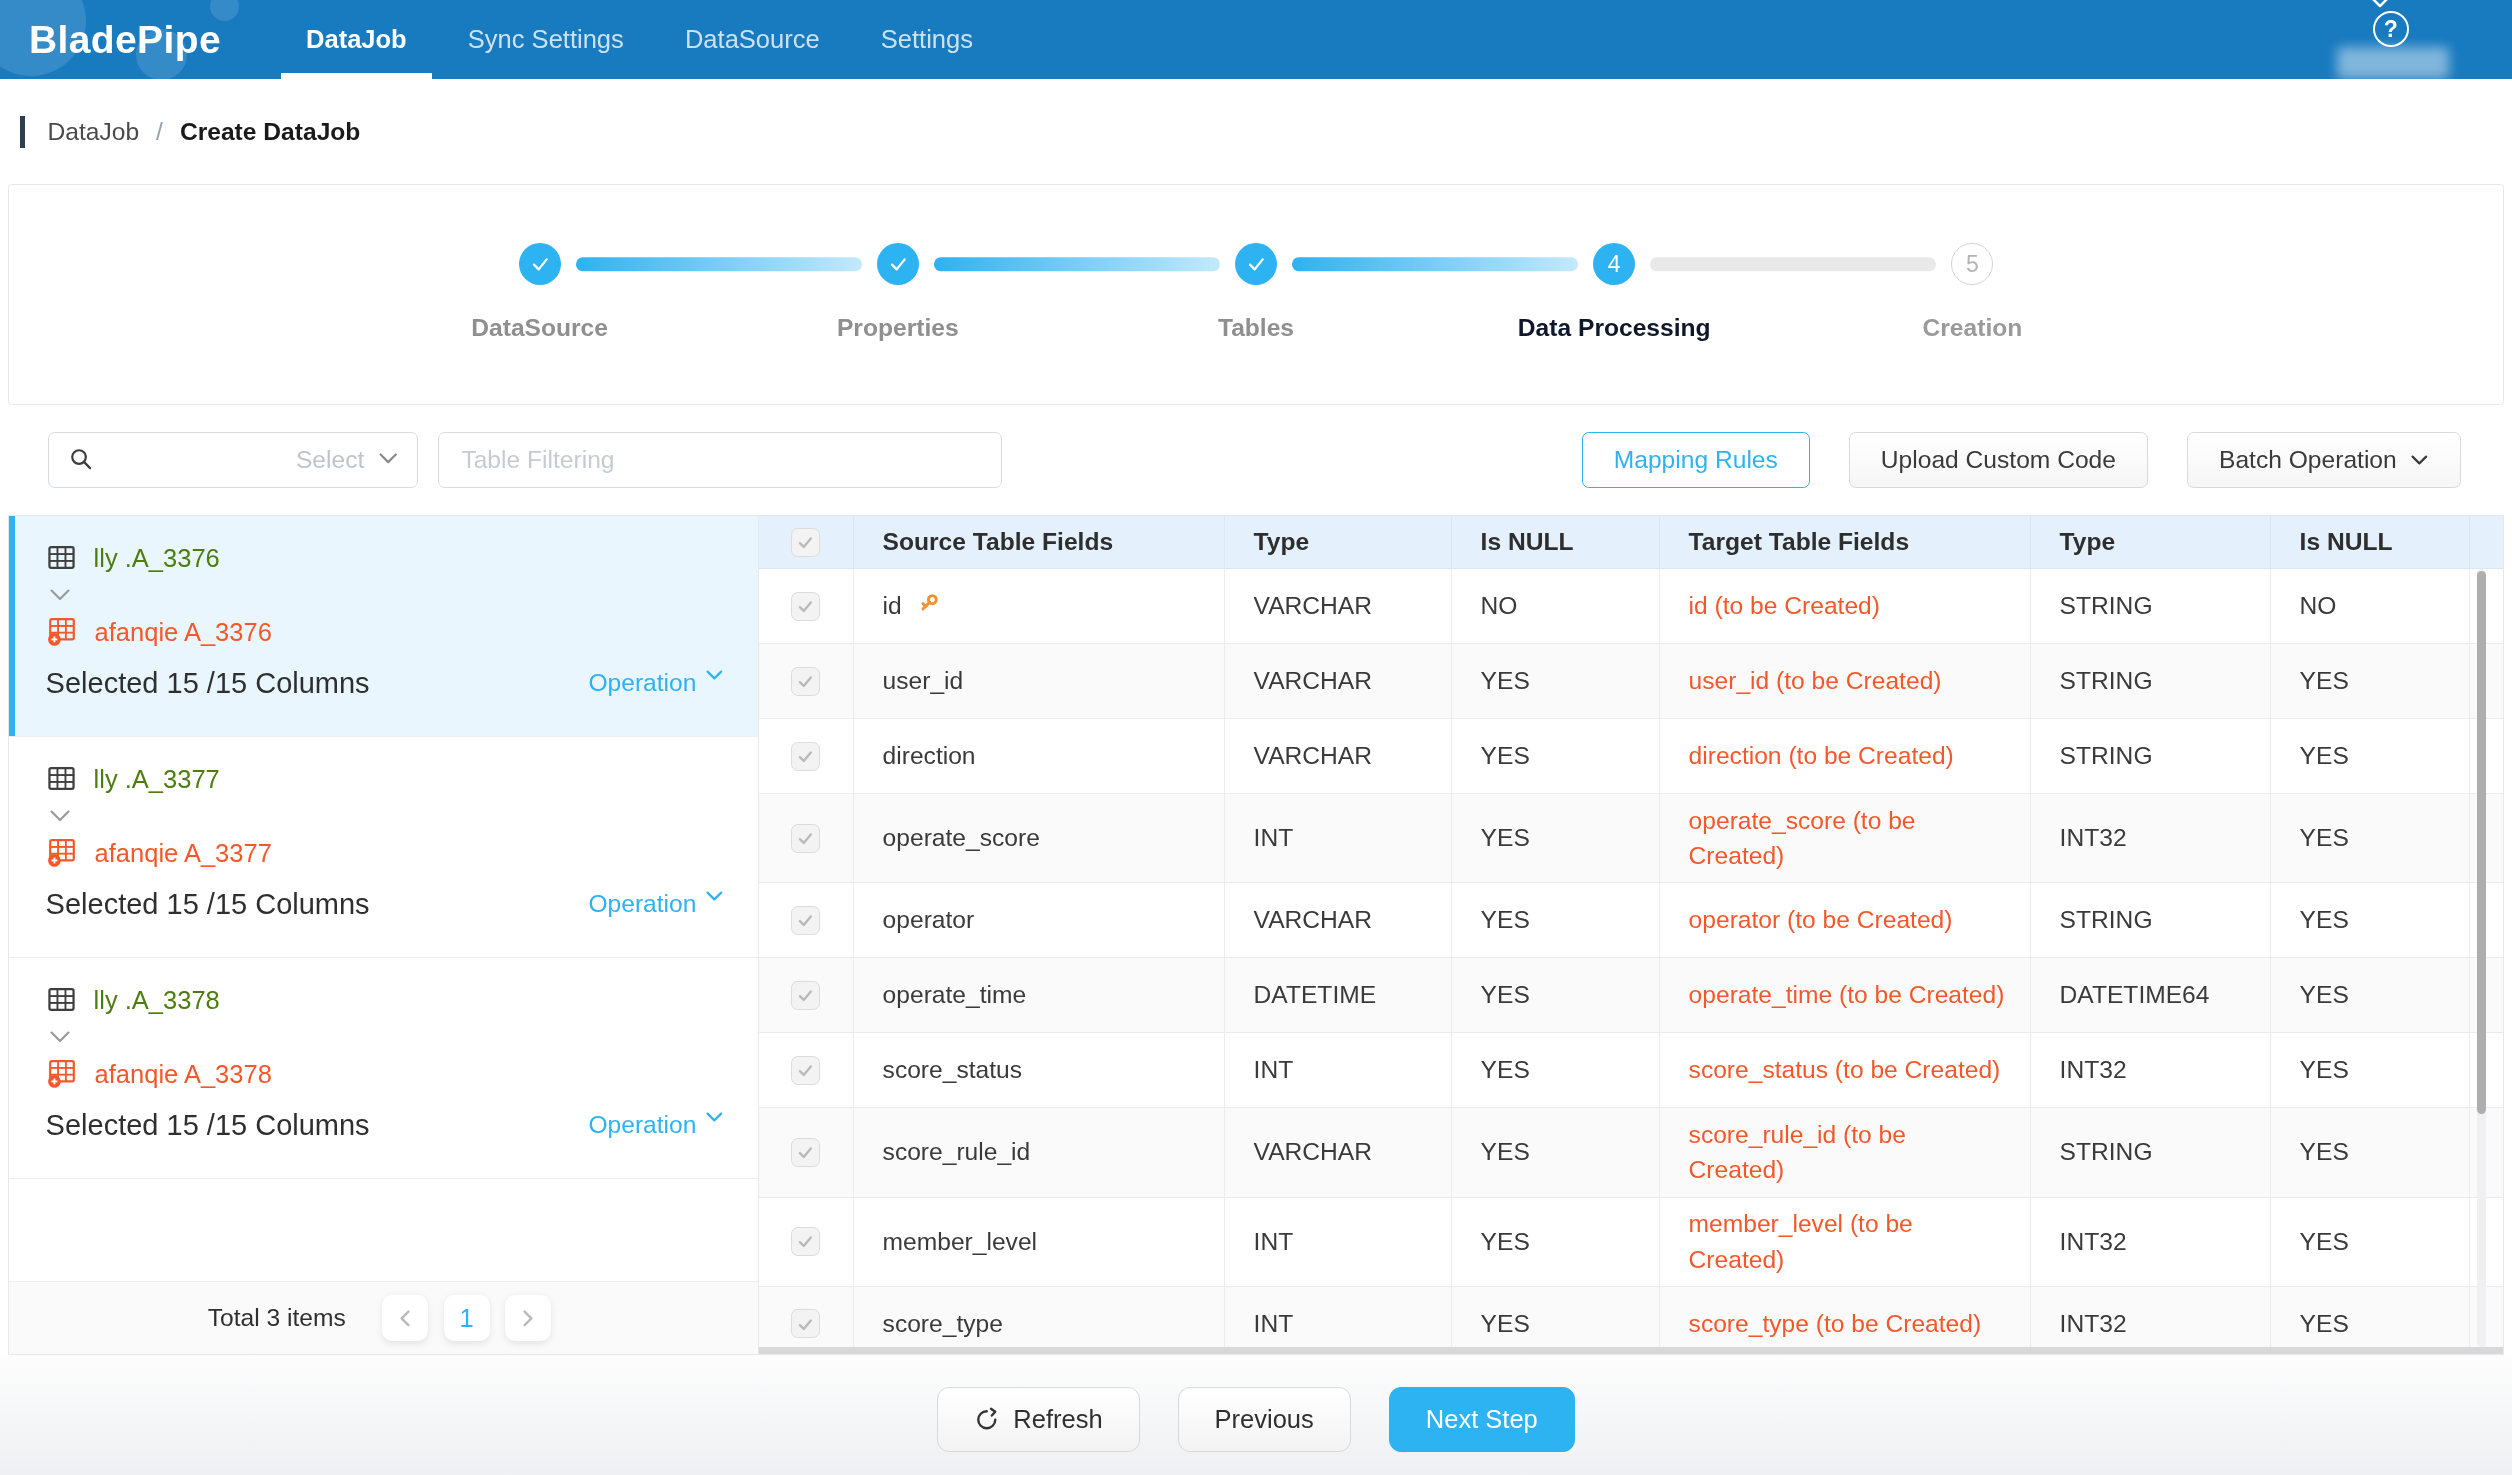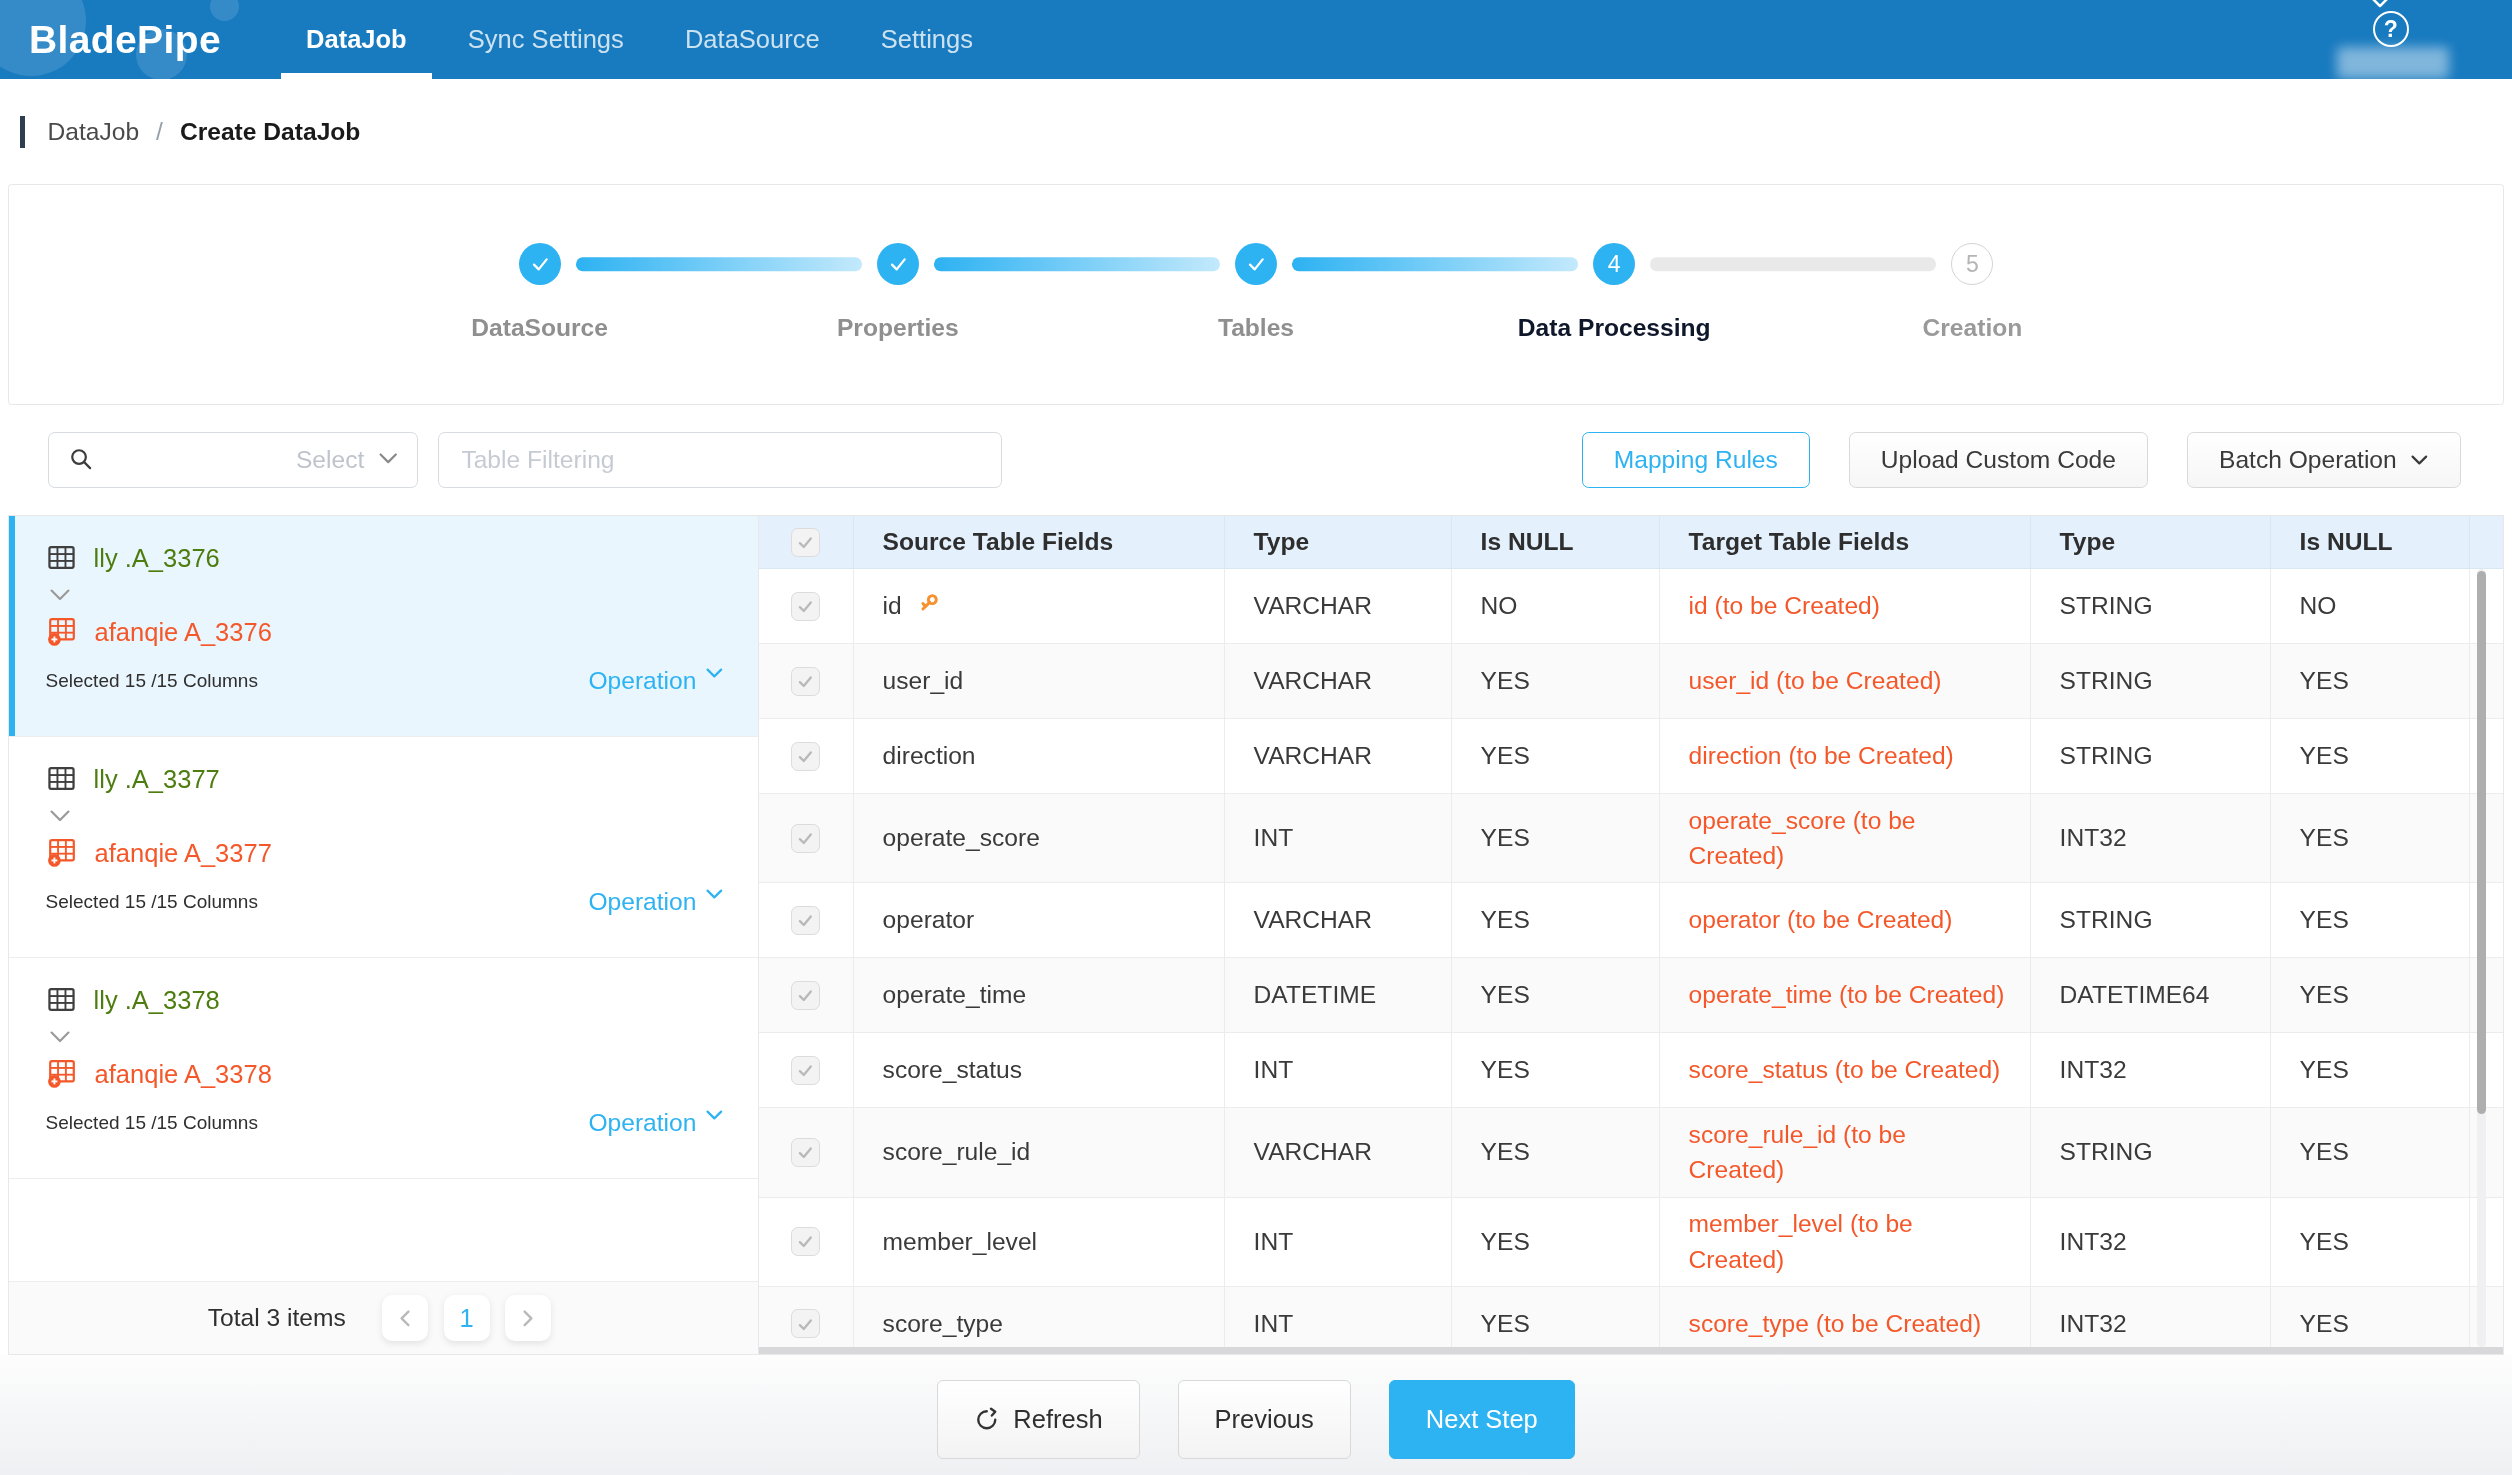--- a/index.html
+++ b/index.html
@@ -73,21 +73,21 @@
   .list-item { height:221px; border-bottom:0.8px solid #ededed; padding:25.5px 34px 0 37px; position:relative;
     background:#fff; cursor:pointer; }
   .list-item.active { background:var(--active-item-bg,#eaf6fe); }
   .list-item.active::before { content:""; position:absolute; left:0; top:0; bottom:0; width:6.8px;
     background:var(--accent-blue,#2db2f2); }
   .li-row { display:flex; align-items:center; gap:17px; }
   .li-name { font-size:25.5px; color:#4d7c0f; }
   .li-name.orange { color:var(--orange,#f4582a); }
   .li-chev { margin:12px 0 6.8px 3.4px; height:20.4px; }
   .li-foot { display:flex; justify-content:space-between; align-items:center; margin-top:17px; }
-  .li-sel { font-size:19px; color:#2f2f2f; }
+  .li-sel { font-size:29px; color:#2f2f2f; }
   .li-op { display:flex; align-items:flex-start; gap:8.5px; color:var(--accent-blue,#2db2f2); font-size:24.6px; cursor:pointer; }
   .list-footer { margin-top:auto; height:73px; background:#fafafa; border-top:0.8px solid #ededed; display:flex;
     align-items:center; justify-content:center; font-size:24.6px; color:#2f2f2f; }
   .lf-total { margin-right:29px; }
   .pg-btn { width:46px; height:46px; border-radius:10.2px; background:#fff; box-shadow:0 2.5px 7.6px rgba(0,0,0,.09);
     display:flex; align-items:center; justify-content:center; border:none; cursor:pointer;
     font-family:inherit; margin:0 7.6px; font-size:25.5px; }
   .pg-num { color:var(--accent-blue,#2db2f2); }
 
   
@@ -106,21 +106,21 @@
   .c-field { gap:15.3px; }
   .cb { width:29px; height:29px; border-radius:6.8px; background:#f3f3f3; border:1.7px solid #dcdcdc;
     display:flex; align-items:center; justify-content:center; flex:none; cursor:pointer; }
   .vscroll { position:absolute; top:53px; bottom:6.8px; right:17px; width:9.3px; background:#f0f0f2; border-radius:5.1px; }
   .vthumb { position:absolute; top:1.7px; left:0; width:9.3px; height:543px; background:#aeaeae; border-radius:5.1px; }
   .hscroll { position:absolute; left:0; right:0; bottom:0; height:6.8px; background:#d8d8db; }
 
   
   .actions { height:129px; display:flex; align-items:center; justify-content:center; gap:38px;
     background:linear-gradient(180deg,#fdfdfd,#edeff2); }
-  .act-btn { height:79px; padding:0 36px; border-radius:6px; border:0.8px solid #d9d9d9;
+  .act-btn { height:65px; padding:0 36px; border-radius:12px; border:0.8px solid #d9d9d9;
     background:linear-gradient(180deg,#fff,#f3f3f3); font-size:25.5px; color:#2f2f2f; display:flex;
     align-items:center; gap:13.6px; font-family:inherit; cursor:pointer; }
   .act-btn.primary { background:var(--accent-blue,#2db2f2); border-color:var(--accent-blue,#2db2f2); color:#fff; }
 </style>
 </head>
 <body>
 
 <header class="top">
   <span class="bubble b1"></span>
   <span class="bubble b2"></span>

